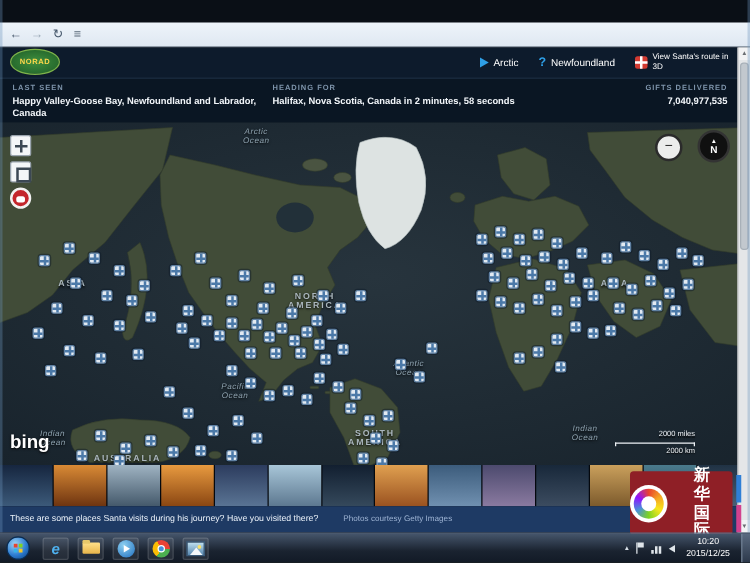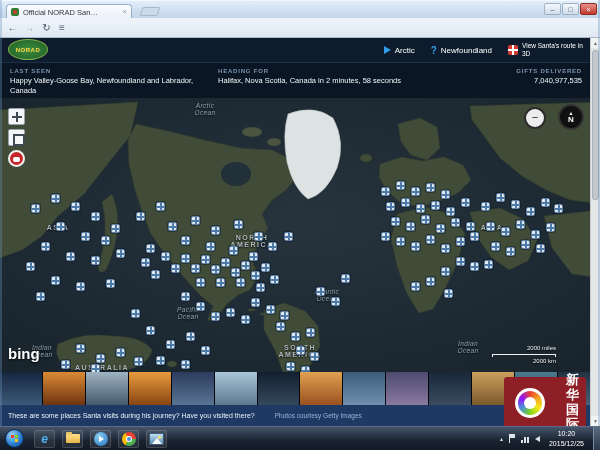--- a/index.html
+++ b/index.html
@@ -52,21 +52,21 @@
   .play-icon { width:0; height:0; border-left:7px solid #2e9fe6; border-top:4px solid transparent; border-bottom:4px solid transparent; }
   .q-icon { color:#2e9fe6; font-weight:bold; font-size:10px; }
   .gift-icon { width:10px; height:10px; background:#d23b32; border-radius:2px; position:relative; flex:none; }
   .gift-icon::before { content:""; position:absolute; left:4px; top:0; width:2px; height:10px; background:#fff; }
   .gift-icon::after  { content:""; position:absolute; left:0; top:4px; width:10px; height:2px; background:#fff; }
   .route3d-text { width:62px; font-size:6.5px; line-height:1.2; }
 
   .status-bar { position:absolute; left:0; top:24px; width:100%; height:36px; background:#0a1623; border-top:1px solid #1d2f44; }
   .status-col { position:absolute; top:5px; }
   .status-label { font-size:6px; font-weight:bold; color:#7e94ab; letter-spacing:.8px; margin-bottom:2px; }
-  .status-value { font-size:7.5px; color:#f2f6fa; line-height:1.35; }
+  .status-value { font-size:7.5px; color:#f2f6fa; line-height:1.35;font-weight:bold; }
   .col-last    { left:10px;  width:198px; }
   .col-heading { left:218px; width:280px; }
   .col-gifts   { right:18px; text-align:right; }
 
   
   .map { position:absolute; left:0; top:60px; width:600px; height:274px; background:#1b2830; overflow:hidden; }
   .map svg { position:absolute; left:0; top:0; }
   .map-layer { position:absolute; left:0; top:0; width:600px; height:274px; }
 
   .map-label { position:absolute; transform:translateX(-50%); text-align:center; white-space:pre-line; pointer-events:none; }
@@ -109,21 +109,21 @@
   .caption-credit { margin-left:20px; font-size:6.5px; color:#9db3d3; }
 
   
   .scrollbar { position:absolute; right:0; top:38px; width:10px; height:388px; background:#e4e6e8; border-left:1px solid #c8cacc; z-index:7; }
   .scroll-btn { position:absolute; left:0; width:100%; height:10px; font-size:5px; color:#6a6e72; text-align:center; line-height:10px; background:#f2f3f4; }
   .scroll-btn.up { top:0; } .scroll-btn.down { bottom:0; }
   .scroll-thumb { position:absolute; top:12px; left:1px; right:1px; height:150px; background:#c2c8ce; border:1px solid #a8b0b8; border-radius:3px; }
 
   
   .watermark { position:absolute; left:504px; top:377px; width:82px; height:51px; z-index:9;
-    background:#8f1f26; border-radius:3px; display:flex; align-items:center; gap:21px; padding:0 11px; }
+    background:#8f1f26; border-radius:3px; display:flex; align-items:center; gap:21px; padding:0 0; }
   .wm-circle { width:30px; height:30px; border-radius:50%; background:#fff; position:relative; flex:none; }
   .wm-circle::before { content:""; position:absolute; left:3px; top:3px; right:3px; bottom:3px; border-radius:50%;
     background:conic-gradient(#e8432f,#f5a623,#f8e71c,#7ed321,#4a90d9,#9013fe,#e8432f); }
   .wm-circle::after { content:""; position:absolute; left:9px; top:9px; right:9px; bottom:9px; border-radius:50%; background:#fff; }
   .wm-text { flex:1; text-align:center; color:#fff; font-weight:bold; font-size:13px; line-height:1.15; }
   .wm-bars { display:flex; flex-direction:column; gap:2px; flex:none; }
   .wm-bar { width:4px; height:22px; }
   .wm-bar.blue { background:#2f7fd6; } .wm-bar.pink { background:#d2418e; }
 
   
@@ -162,33 +162,20 @@
   .net::after { content:""; position:absolute; left:3px; bottom:0; width:2px; height:6px; background:#dfe5ea; box-shadow:3px 0 0 #dfe5ea; }
   .spk { width:0; height:0; border-top:3px solid transparent; border-bottom:3px solid transparent; border-right:5px solid #dfe5ea; }
   .clock { color:#fff; font-size:7px; text-align:center; line-height:1.35; padding:0 4px; }
   .show-desktop { width:7px; height:24px; background:linear-gradient(#5a6a80,#2a3648); border-left:1px solid #7a8aa0; }
 </style>
 </head>
 <body>
 
 <div id="screen">
 
-  <div class="tab-strip">
-    <div class="tab">
-      <span class="favicon"></span>
-      <span class="tab-title">Official NORAD San…</span>
-      <span class="tab-close">×</span>
-    </div>
-    <div class="newtab"></div>
-    <div class="win-controls">
-      <span class="win-btn">–</span>
-      <span class="win-btn">□</span>
-      <span class="win-btn close">×</span>
-    </div>
-  </div>
 
   <div class="toolbar">
     <span class="nav-btn">←</span>
     <span class="nav-btn fwd">→</span>
     <span class="nav-btn">↻</span>
     <span class="menu-btn">≡</span>
   </div>
 
   <div class="frame-l"></div>
   <div class="frame-r"></div>

